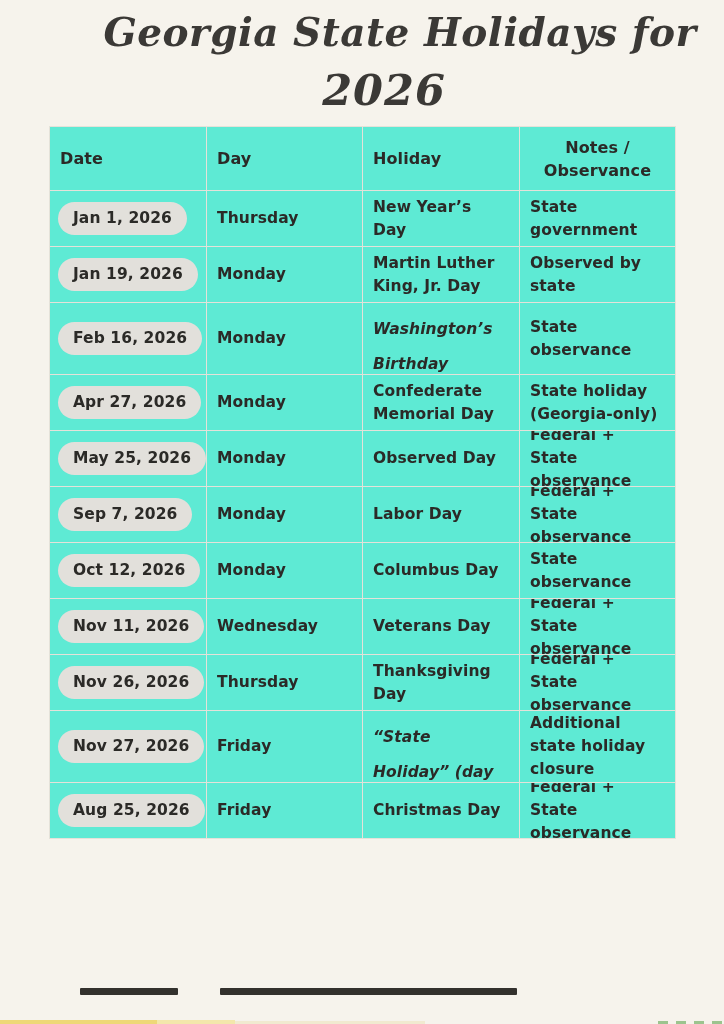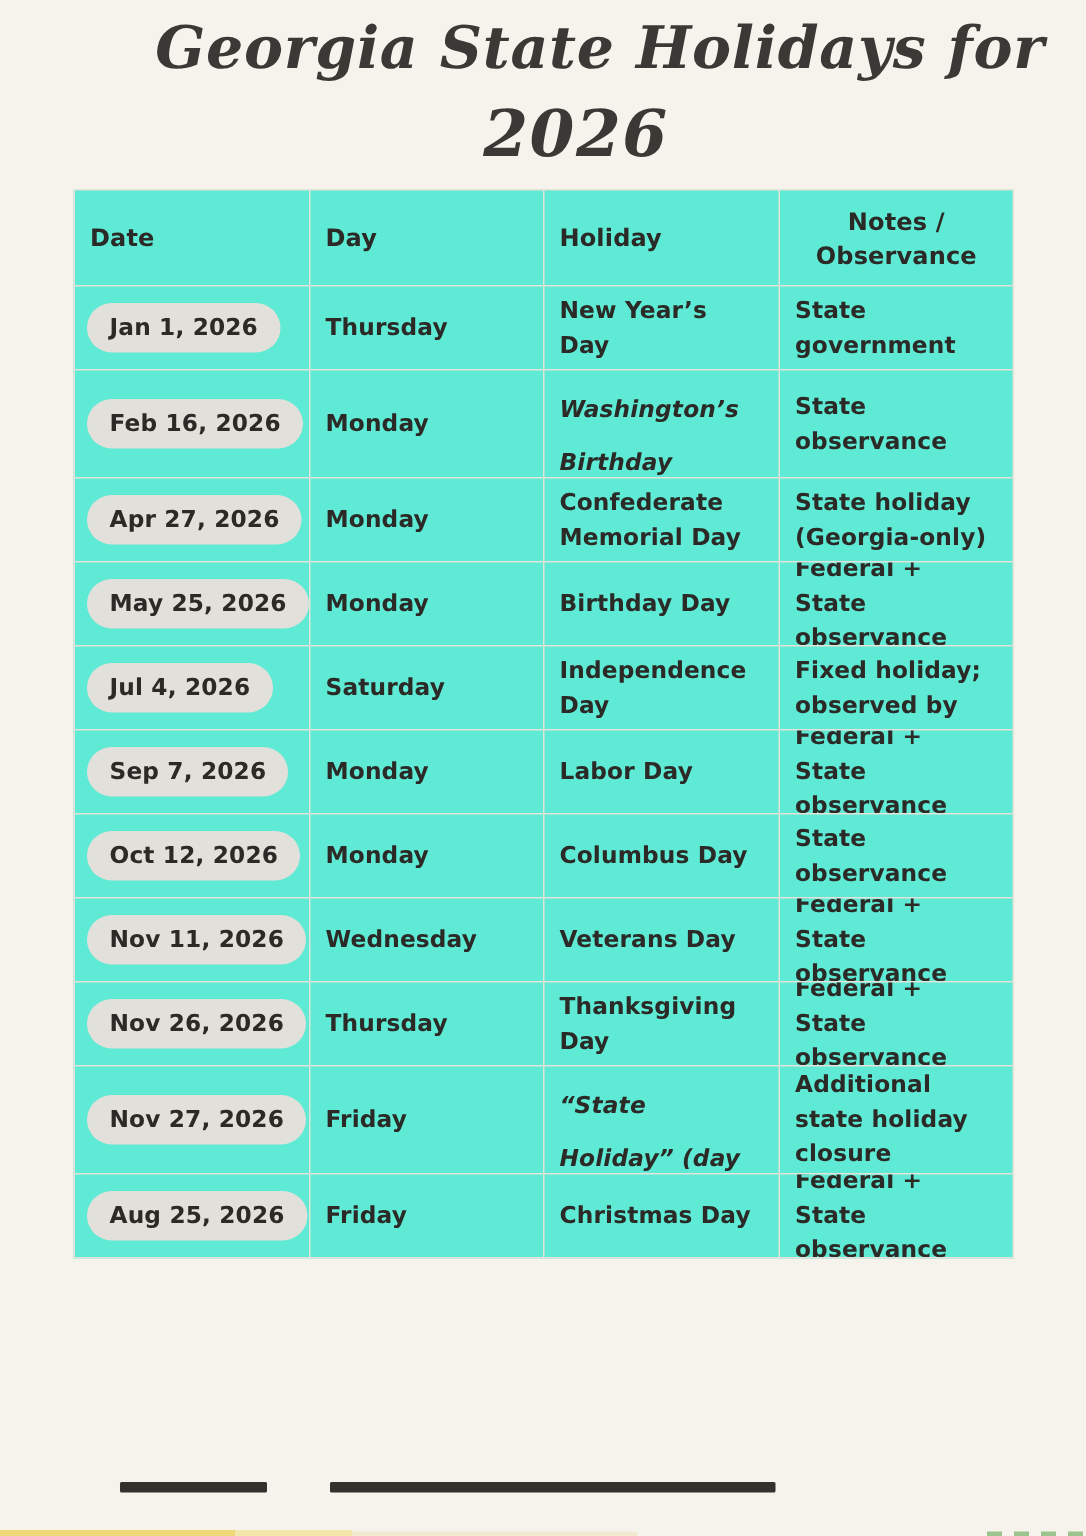--- a/index.html
+++ b/index.html
@@ -141,20 +141,36 @@
         <td>
             <div class="cw">Thursday</div>
           </td>
         <td class="holiday-td">
             <div class="cw">New Year’s Day</div>
           </td>
         <td>
             <div class="cw">State government</div>
           </td>
       </tr>
+      <tr>
+        <td class="date-td">
+            <div class="cw">
+              <span class="pill">Jan 19, 2026</span>
+            </div>
+          </td>
+        <td>
+            <div class="cw">Monday</div>
+          </td>
+        <td class="holiday-td">
+            <div class="cw">Martin Luther King, Jr. Day</div>
+          </td>
+        <td>
+            <div class="cw">Observed by state</div>
+          </td>
+      </tr>
       <tr class="tall">
         <td class="date-td">
             <div class="cw">
               <span class="pill">Feb 16, 2026</span>
             </div>
           </td>
         <td>
             <div class="cw">Monday</div>
           </td>
         <td class="holiday-td">
@@ -183,40 +199,24 @@
       <tr>
         <td class="date-td">
             <div class="cw">
               <span class="pill">May 25, 2026</span>
             </div>
           </td>
         <td>
             <div class="cw">Monday</div>
           </td>
         <td class="holiday-td">
-            <div class="cw">Birthday Day</div>
-          </td>
-        <td>
-            <div class="cw">Federal + State observance</div>
-          </td>
-      </tr>
-      <tr>
-        <td class="date-td">
-            <div class="cw">
-              <span class="pill">Jul 4, 2026</span>
-            </div>
-          </td>
-        <td>
-            <div class="cw">Saturday</div>
-          </td>
-        <td class="holiday-td">
-            <div class="cw">Independence Day</div>
-          </td>
-        <td>
-            <div class="cw">Fixed holiday; observed by</div>
+            <div class="cw">Observed Day</div>
+          </td>
+        <td>
+            <div class="cw">Federal + State observance</div>
           </td>
       </tr>
       <tr>
         <td class="date-td">
             <div class="cw">
               <span class="pill">Sep 7, 2026</span>
             </div>
           </td>
         <td>
             <div class="cw">Monday</div>

